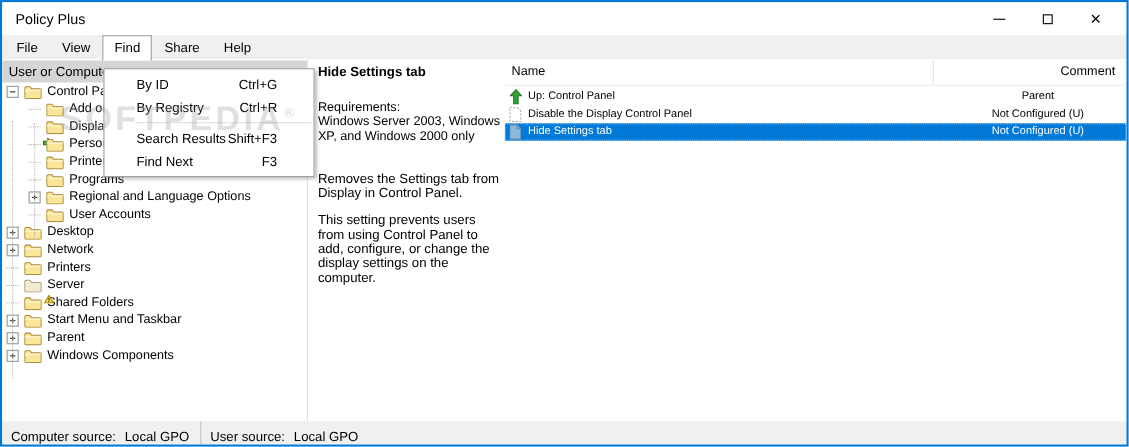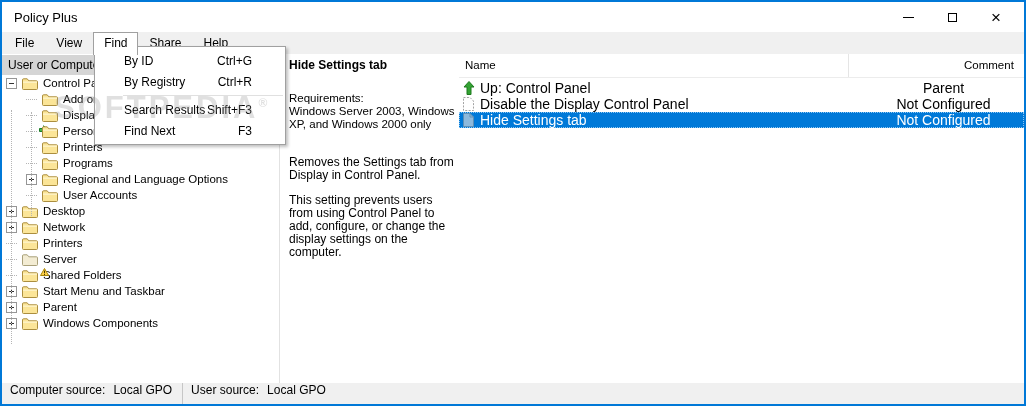--- a/index.html
+++ b/index.html
@@ -52,35 +52,35 @@
   .desc-p.p2 { top:140px; }
 
   
   .list-panel { position:absolute; left:457px; top:0; width:565px; height:329px; }
   .list-header { position:absolute; left:0; top:0; width:565px; height:24px; border-bottom:1px solid #ececec; font-size:11.5px; color:#000; }
   .hdr-cell { position:absolute; top:0; height:23px; line-height:23px; border-right:1px solid #e5e5e5; }
   .hdr-name { left:0; width:390px; padding-left:6px; }
   .hdr-state { left:390px; width:101px; text-align:center; }
   .hdr-comment { left:491px; width:74px; padding-left:14px; border-right:none; }
   .list-rows { position:absolute; left:0; top:26px; width:565px; }
-  .list-row { position:relative; height:16px; font-size:14px; color:#000; }
+  .list-row { position:relative; height:16px; font-size:10px; color:#000; }
   .list-row.selected { background:#0079d8; color:#fff; outline:1px dotted #8ec7f2; outline-offset:-1px; }
   .row-icon { position:absolute; left:4px; top:1px; width:12px; height:14px; }
   .row-name { position:absolute; left:21px; top:0; line-height:16px; white-space:nowrap; }
   .row-state { position:absolute; left:390px; top:0; width:101px; text-align:center; line-height:16px;margin-left:44px; }
   .row-comment { position:absolute; left:491px; top:0; width:70px; line-height:16px; }
 
   
-  .statusbar { position:absolute; left:0; top:381px; width:1022px; height:21px; background:#f0f0f0; display:flex; align-items:flex-start; font-size:12px; color:#000; }
+  .statusbar { position:absolute; left:0; top:381px; width:1022px; height:21px; background:#f0f0f0; display:flex; align-items:flex-end; font-size:12px; color:#000; }
   .sb-label { margin-left:8px; }
   .sb-val { margin-left:8px; }
   .sb-sep { width:1px; height:21px; background:#c6c6c6; margin-left:10px; }
 
   
-  .find-menu { position:absolute; left:92px; top:44px; width:192px; background:#fff; border:1px solid #a0a0a0; box-shadow:2px 2px 3px rgba(0,0,0,0.25); z-index:20; padding:3px 0; }
+  .find-menu { position:absolute; left:92px; top:60px; width:192px; background:#fff; border:1px solid #a0a0a0; box-shadow:2px 2px 3px rgba(0,0,0,0.25); z-index:20; padding:3px 0; }
   .fm-item { height:21px; display:flex; align-items:center; font-size:12px; padding:0 10px 0 29px; color:#000; }
   .fm-label { flex:1; }
   .fm-shortcut { text-align:right; padding-right:23px; }
   .fm-sep { height:1px; background:#e0e0e0; margin:3px 2px 3px 28px; }
 
   
   .watermark { position:absolute; left:52px; top:88px; font-size:31px; font-weight:bold; letter-spacing:3px; color:#9a9a9a; opacity:0.30; z-index:40; pointer-events:none; }
   .watermark .r { font-size:12px; vertical-align:super; letter-spacing:0; }
 </style>
 </head>

